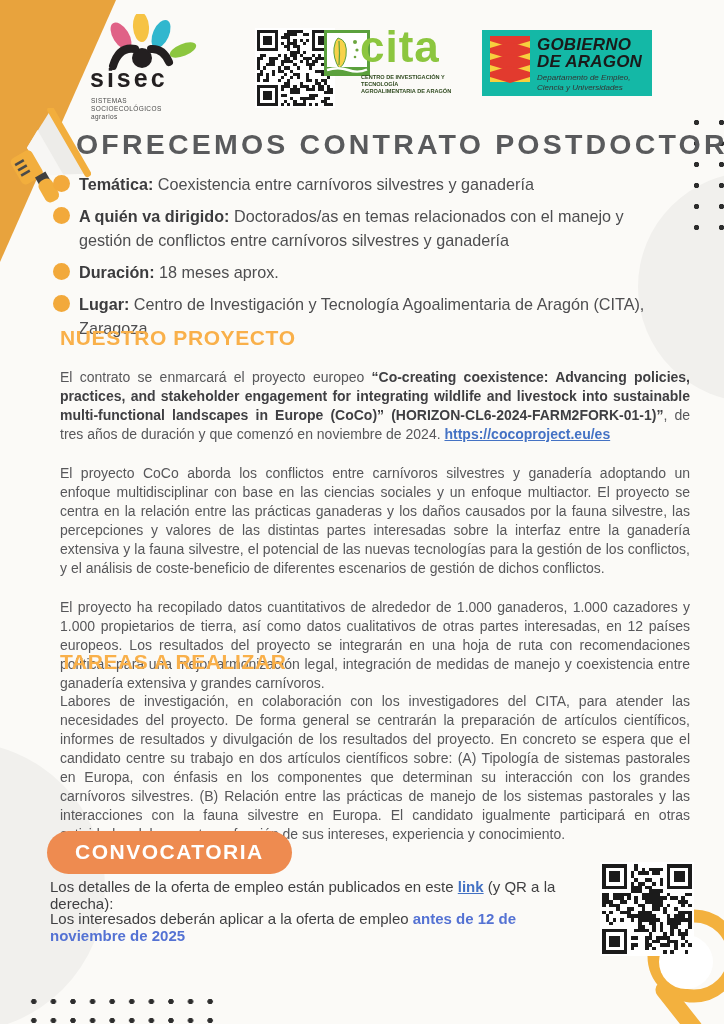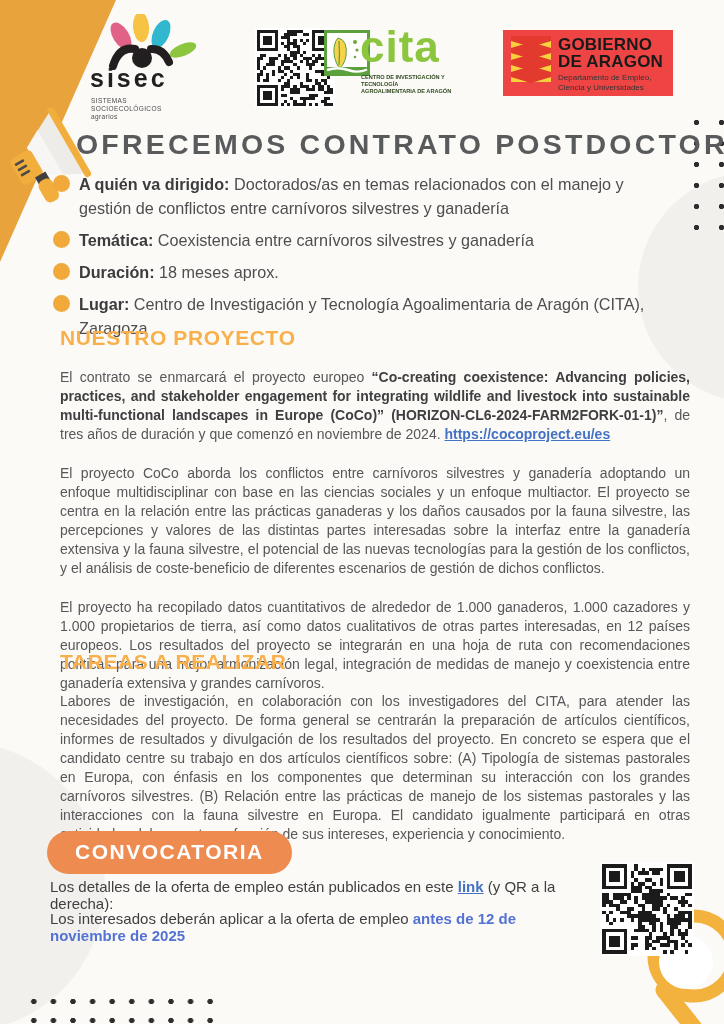--- a/index.html
+++ b/index.html
@@ -24,21 +24,21 @@
   .sisec { position:absolute; left:89px; top:2px; width:150px; }
   .sisec-name { font-size:25px; font-weight:bold; letter-spacing:3px; color:#231F20;
     position:absolute; left:1px; top:50px; }
   .sisec-tag { position:absolute; left:2px; top:83px; font-size:6.5px; color:#4a4a4a; line-height:8px; letter-spacing:.4px;}
   .qr { background:#fff; padding:2px; }
   .qr-top { position:absolute; left:255px; top:16px; width:80px; height:80px; }
   .cita { position:absolute; left:308px; top:18px; width:150px;padding-left:16px; }
   .cita-name { position:absolute; left:52px; top:-8px; font-size:44px; font-weight:bold;
     color:#8CC63F; letter-spacing:1px; }
   .cita-tag { position:absolute; left:53px; top:44px; font-size:5.6px; color:#2f4a1f; font-weight:bold; line-height:7px; }
-  .gob { position:absolute; left:503px; top:18px; width:170px; height:66px; background:#ef4444; padding:6px 8px; }
+  .gob { position:absolute; left:482px; top:18px; width:170px; height:66px; background:#14b8a6; padding:6px 8px;font-style:italic; }
   .gob-inner { display:flex; gap:7px; }
   .gob-text1 { font-size:17px; font-weight:800; color:#1a1a1a; line-height:17px; letter-spacing:.2px; }
   .gob-dept { font-size:8px; color:#333; margin-top:3px; line-height:9.5px; }
   
   .megaphone { position:absolute; left:-4px; top:108px; width:95px; height:100px; z-index:3; }
   .title { position:absolute; left:76px; top:128px; z-index:3;
     font-size:28.5px; font-weight:800; letter-spacing:3.2px; color:#595A5C; white-space:nowrap; }
   
   .bullets { position:absolute; left:53px; top:172px; width:620px; z-index:3; }
   .bullet-row { position:relative; padding-left:26px; margin-bottom:8px; }
@@ -347,25 +347,25 @@
       <rect x="19" y="54" width="10" height="2.6" fill="#4a4a4a"></rect>
       <rect x="30" y="64" width="12" height="10" fill="#3f3f3f"></rect>
       <rect x="28" y="70" width="15" height="24" rx="6" fill="#F2AE3D"></rect>
     </g>
   </svg>
   <div class="title">OFRECEMOS CONTRATO POSTDOCTORAL</div>
 
   <div class="bullets">
     <div class="bullet-row">
       <span class="bullet-dot"></span>
-      <span class="bullet-text"><b>A quién va dirigido:</b><span> Doctorados/as en temas relacionados con el manejo y gestión de conflictos entre carnívoros silvestres y ganadería</span></span>
+      <span class="bullet-text"><b>Temática:</b><span> Coexistencia entre carnívoros silvestres y ganadería</span></span>
     </div>
     <div class="bullet-row">
       <span class="bullet-dot"></span>
-      <span class="bullet-text"><b>Temática:</b><span> Coexistencia entre carnívoros silvestres y ganadería</span></span>
+      <span class="bullet-text"><b>A quién va dirigido:</b><span> Doctorados/as en temas relacionados con el manejo y gestión de conflictos entre carnívoros silvestres y ganadería</span></span>
     </div>
     <div class="bullet-row">
       <span class="bullet-dot"></span>
       <span class="bullet-text"><b>Duración:</b><span> 18 meses aprox.</span></span>
     </div>
     <div class="bullet-row">
       <span class="bullet-dot"></span>
       <span class="bullet-text"><b>Lugar:</b><span> Centro de Investigación y Tecnología Agoalimentaria de Aragón (CITA), Zaragoza</span></span>
     </div>
   </div>

